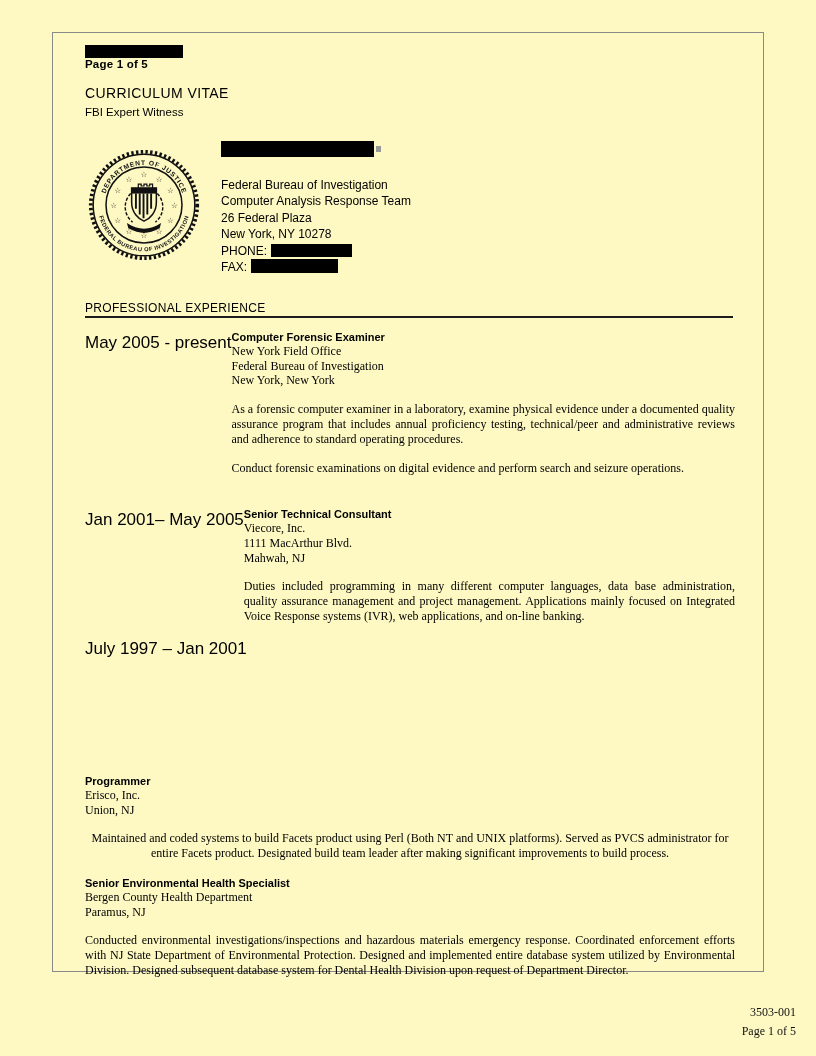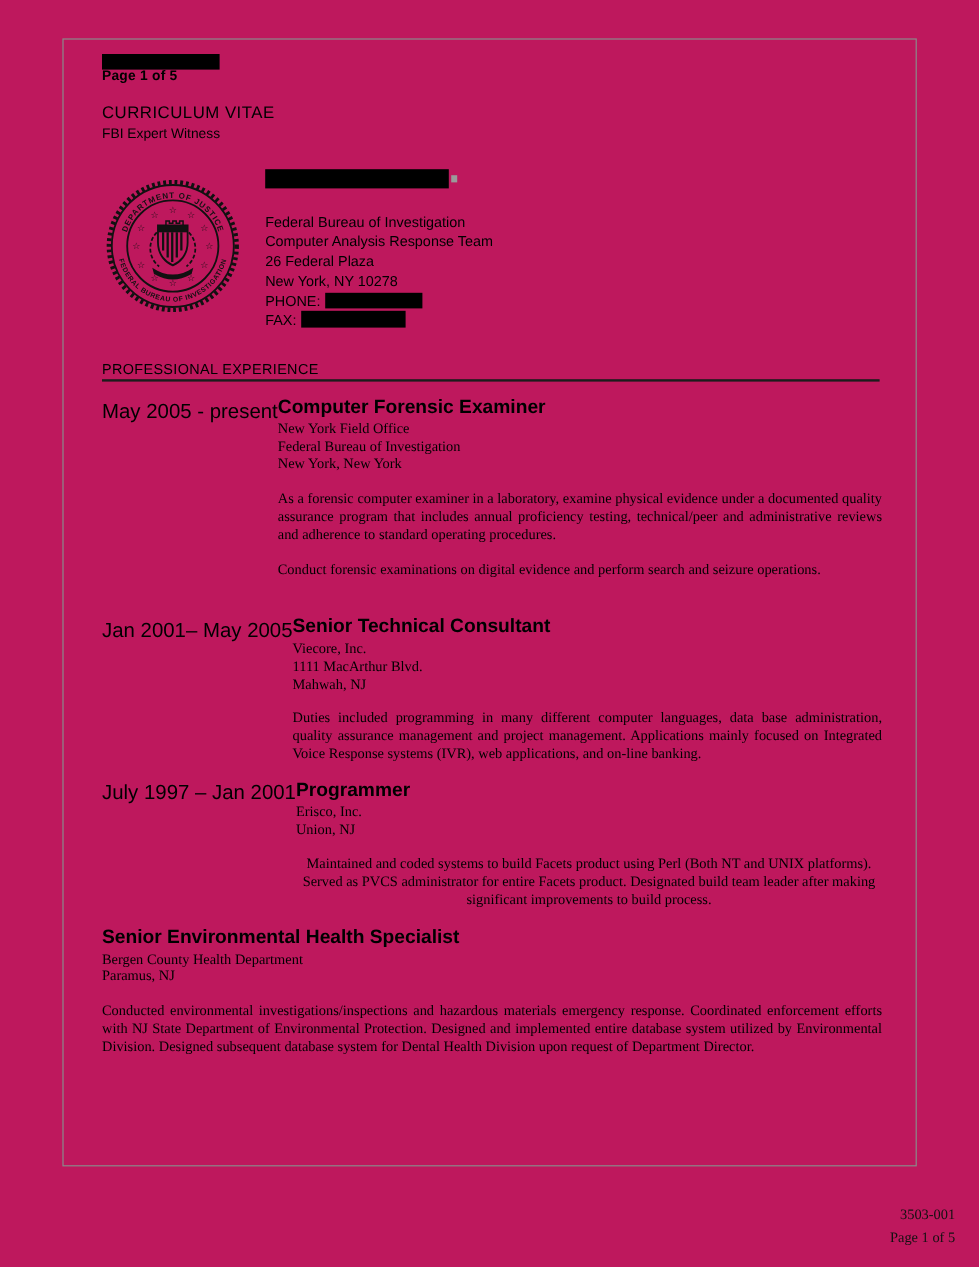--- a/index.html
+++ b/index.html
@@ -4,21 +4,21 @@
 <style>
   * { margin: 0; padding: 0; box-sizing: border-box; }
   html, body { background: #ffffff; }
   body {
     width: 816px; height: 1056px;
     position: relative;
     font-family: "Liberation Sans", sans-serif;
     color: #000;
     overflow: hidden;
   }
-  .sheet { position: absolute; inset: 0; background: #be185d; }
+  .sheet { position: absolute; inset: 0; background: #fef9c3; }
 
   .page-border {
     position: absolute; left: 52px; top: 32px;
     width: 712px; height: 940px;
     border: 1.5px solid #8a8a8a;
   }
 
   .redaction-bar { background: #000; }
 
   .redact-header {
@@ -73,26 +73,26 @@
     width: 648px; height: 0;
     border-top: 2px solid #1c1c1c;
   }
 
   .experience {
     position: absolute; left: 85px; top: 331px; width: 650px;
   }
   .entry { display: flex; }
   .entry-1 { margin-bottom: 33px; }
   .entry-2 { margin-bottom: 14px; }
-  .entry-3 { margin-bottom: 16px; }
+  .entry-3 { margin-bottom: 16px; flex-direction: column; }
   .entry-date {
     flex: 0 0 137px; font-size: 17px; padding-top: 1.5px; white-space: nowrap;
   }
   .entry-body { flex: 1; min-width: 0; }
-  .entry-title { font-size: 16px; font-weight: bold; margin-bottom: 1px; }
+  .entry-title { font-size: 11px; font-weight: bold; margin-bottom: 1px; }
   .org-line { font-size: 12px; line-height: 14.7px; font-family: Liberation Serif, serif; }
   .para {
     font-size: 12px; line-height: 14.8px; margin-top: 14px;
     text-align: justify;
     font-family: Liberation Serif, serif;
   }
   .para.left { text-align: center; }
 
   .footer-stamp {
     position: absolute; right: 20px; top: 1003px;

